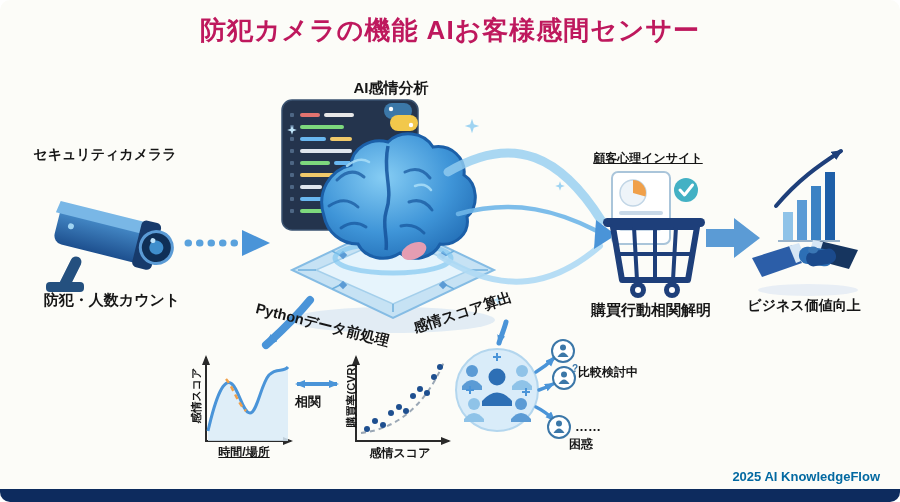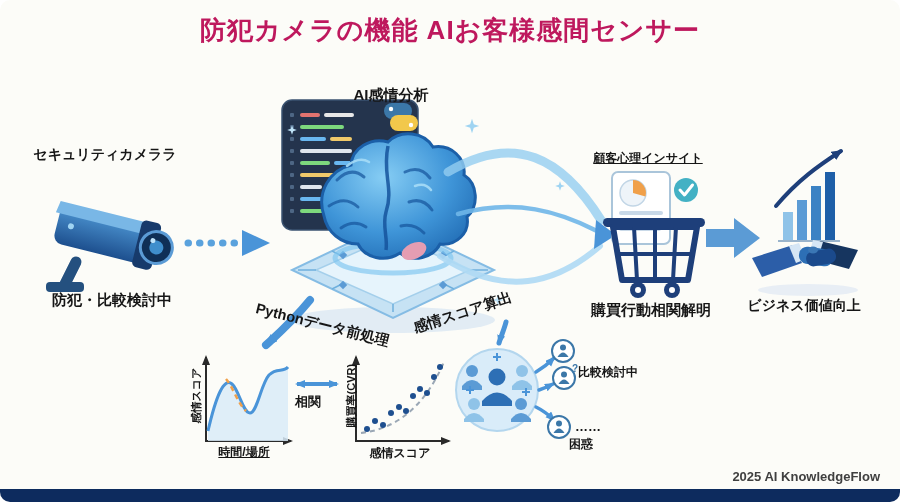--- a/index.html
+++ b/index.html
@@ -2,38 +2,38 @@
 <html><head>
 <meta charset="utf-8">
 <style>
   * { margin:0; padding:0; box-sizing:border-box; }
   html,body { width:900px; height:502px; }
   body { font-family:"Liberation Sans","DejaVu Sans",sans-serif; background:#ffffff; }
   .canvas { position:relative; width:900px; height:502px; background:#fcfcf8; overflow:hidden; border-radius:10px; }
   .gfx { position:absolute; left:0; top:0; z-index:1; }
   .lbl { position:absolute; z-index:2; color:#161616; font-weight:700; line-height:1.2; }
   .t-title { left:0; top:15px; width:900px; text-align:center; font-size:26px; font-weight:800; color:#be185d; letter-spacing:1px; }
-  .t-ai { left:329px; top:79px; width:124px; text-align:center; font-size:15px;margin-top:7px; }
+  .t-ai { left:329px; top:79px; width:124px; text-align:center; font-size:15px; }
   .t-cam-top { left:25px; top:146px; width:160px; text-align:center; font-size:14px; }
   .t-cam-bot { left:28px; top:291px; width:168px; text-align:center; font-size:15px; }
   .t-py { left:256px; top:300px; font-size:14.5px; transform:rotate(14deg); transform-origin:0 50%; white-space:nowrap; }
   .t-score { left:414px; top:320px; font-size:14.5px; transform:rotate(-18deg); transform-origin:0 50%; white-space:nowrap; }
   .t-cart-top { left:574px; top:151px; width:148px; text-align:center; font-size:12px;text-decoration:underline; }
   .t-cart-bot { left:576px; top:301px; width:150px; text-align:center; font-size:15px; }
   .t-hand-bot { left:738px; top:297px; width:132px; text-align:center; font-size:14px; }
   .t-y1 { left:142px; top:389px; width:110px; text-align:center; font-size:11px; transform:rotate(-90deg); }
   .t-x1 { left:196px; top:445px; width:96px; text-align:center; font-size:12px;text-decoration:underline; }
   .t-corr { left:295px; top:394px; width:46px; text-align:left; font-size:13px; }
   .t-y2 { left:297px; top:389px; width:110px; text-align:center; font-size:11px; transform:rotate(-90deg); }
   .t-x2 { left:352px; top:446px; width:96px; text-align:center; font-size:12px; }
   .t-cluster { left:420px; top:449px; width:180px; text-align:center; font-size:14.5px; }
   .t-cat1 { left:578px; top:345px; font-size:12px; white-space:nowrap;margin-top:20px; }
   .t-cat2 { left:549px; top:393px; width:44px; text-align:right; font-size:12px;margin-top:44px; }
   .t-cat3 { left:575px; top:419px; font-size:13px; }
-  .t-credit { left:730px; top:469px; width:150px; text-align:right; font-size:13px; font-weight:600; color:#404040; }
+  .t-credit { left:730px; top:469px; width:150px; text-align:right; font-size:13px; font-weight:600; color:#0369a1; }
   .bottom-bar { position:absolute; left:0; bottom:0; width:900px; height:13px; background:#0d2b5e; z-index:3; }
 </style>
 </head>
 <body>
 
 <div class="canvas">
 
   <svg class="gfx" width="900" height="502" viewBox="0 0 900 502">
     <defs>
       <linearGradient id="gCam" x1="0" y1="0" x2="0" y2="1">
@@ -278,21 +278,21 @@
     <g>
       <circle cx="559" cy="427" r="11" fill="#fff" stroke="#3b77a8" stroke-width="2"></circle>
       <circle cx="559" cy="423.5" r="3" fill="#3b77a8"></circle>
         <path d="M553.5 433 q5.5 -9 11 0 z" fill="#3b77a8"></path>
     </g>
   </svg>
 
   <div class="lbl t-title">防犯カメラの機能 AIお客様感間センサー</div>
   <div class="lbl t-ai">AI感情分析</div>
   <div class="lbl t-cam-top">セキュリティカメララ</div>
-  <div class="lbl t-cam-bot">防犯・比較検討中</div>
+  <div class="lbl t-cam-bot">防犯・人数カウント</div>
   <div class="lbl t-py">Pythonデータ前処理</div>
   <div class="lbl t-score">感情スコア算出</div>
   <div class="lbl t-cart-top">顧客心理インサイト</div>
   <div class="lbl t-cart-bot">購買行動相関解明</div>
   <div class="lbl t-hand-bot">ビジネス価値向上</div>
   <div class="lbl t-y1">感情スコア</div>
   <div class="lbl t-x1">時間/場所</div>
   <div class="lbl t-corr">相関</div>
   <div class="lbl t-y2">購買率(CVR)</div>
   <div class="lbl t-x2">感情スコア</div>

